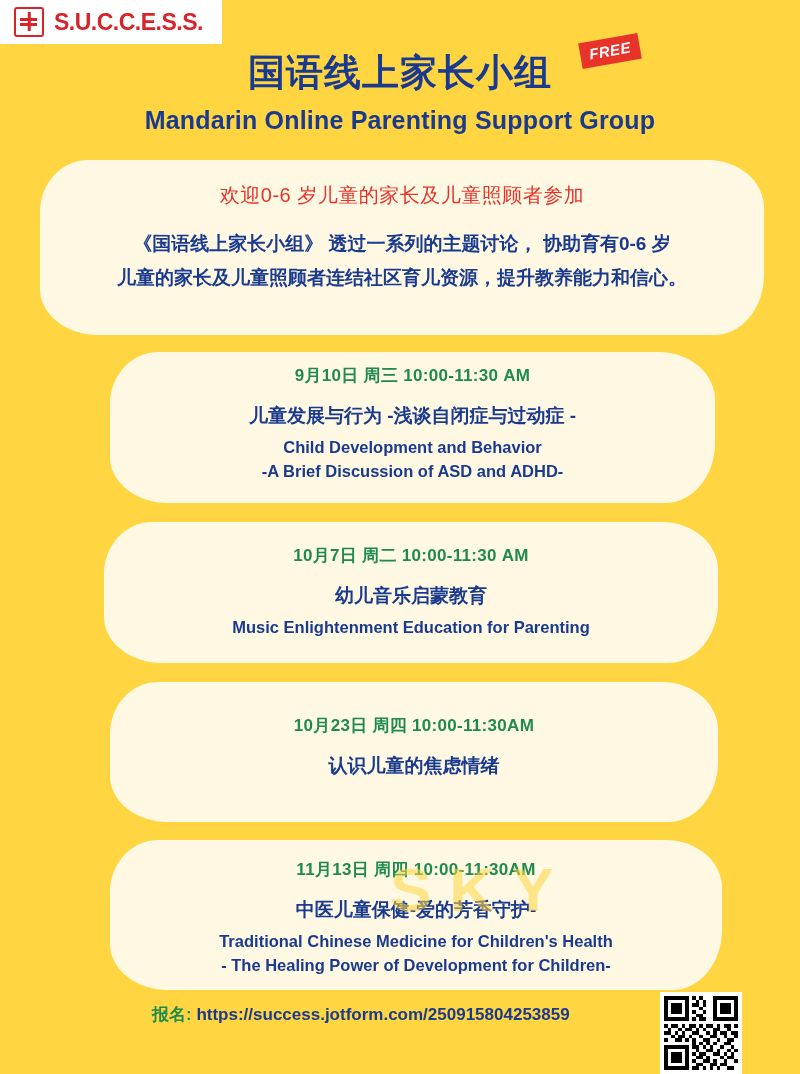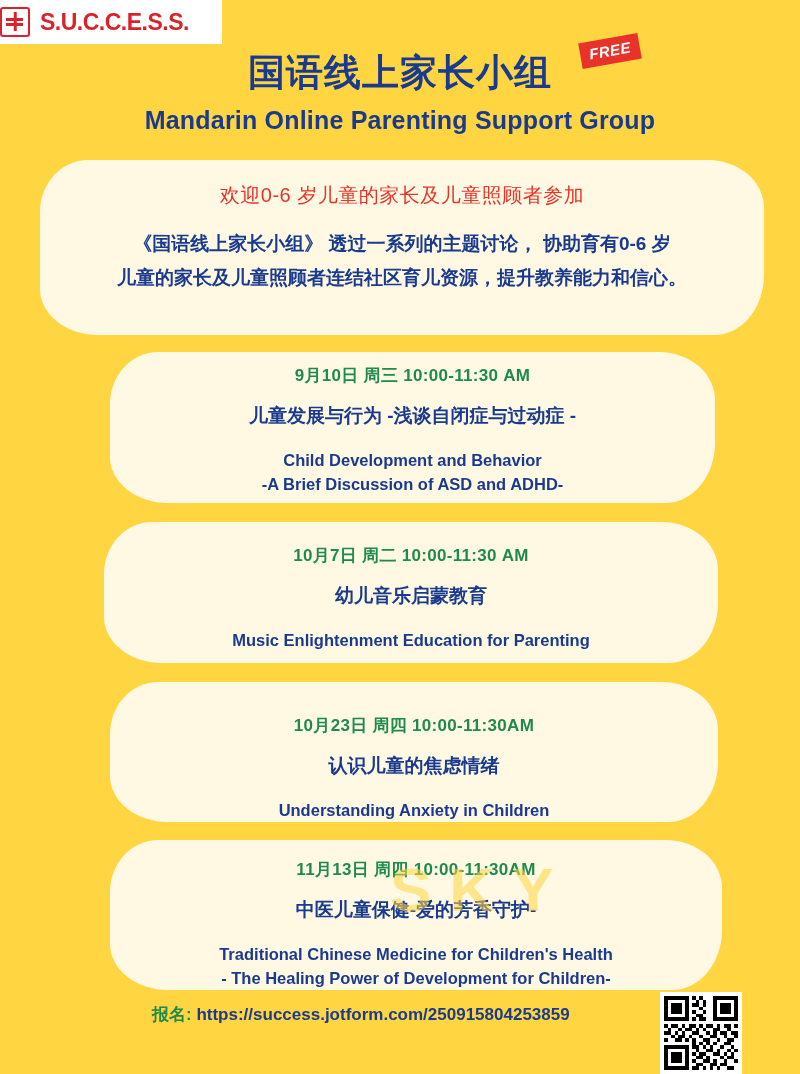--- a/index.html
+++ b/index.html
@@ -18,21 +18,21 @@
   
   .logo-box {
     position: absolute;
     left: 0;
     top: 0;
     width: 222px;
     height: 44px;
     background: #ffffff;
     display: flex;
     align-items: center;
-    padding-left: 0;
+    padding-left: 14px;
     box-sizing: border-box;
   }
   .logo-mark {
     width: 30px;
     height: 30px;
     border: 2.5px solid #D8232A;
     border-radius: 3px;
     position: relative;
     flex: 0 0 auto;
     box-sizing: border-box;
@@ -149,21 +149,21 @@
     color: #1A3A8F;
     font-size: 19px;
     font-weight: bold;
     margin-top: 16px;
   }
   .session .en {
     color: #1A3A8F;
     font-size: 16.5px;
     font-weight: bold;
     line-height: 24px;
-    margin-top: 19px;
+    margin-top: 6px;
   }
 
   #session-0 { left: 110px; top: 352px; width: 605px; height: 151px; padding-top: 12px; }
   #session-1 { left: 104px; top: 522px; width: 614px; height: 141px; padding-top: 22px; }
   #session-2 { left: 110px; top: 682px; width: 608px; height: 140px; padding-top: 32px; }
   #session-3 { left: 110px; top: 840px; width: 612px; height: 150px; padding-top: 18px; }
 
   
   .watermark {
     position: absolute;
@@ -246,23 +246,20 @@
   <div class="date">10月7日 周二 10:00-11:30 AM</div>
   <div class="cn">幼儿音乐启蒙教育</div>
   <div class="en">
     <div>Music Enlightenment Education for Parenting</div>
   </div>
 </div>
 
 <div class="blob session" id="session-2">
   <div class="date">10月23日 周四 10:00-11:30AM</div>
   <div class="cn">认识儿童的焦虑情绪</div>
-  <div class="en">
-    <div>Understanding Anxiety in Children</div>
-  </div>
 </div>
 
 <div class="blob session" id="session-3">
   <div class="date">11月13日 周四 10:00-11:30AM</div>
   <div class="cn">中医儿童保健-爱的芳香守护-</div>
   <div class="en">
     <div>Traditional Chinese Medicine for Children's Health</div>
     <div>- The Healing Power of Development for Children-</div>
   </div>
 </div>

